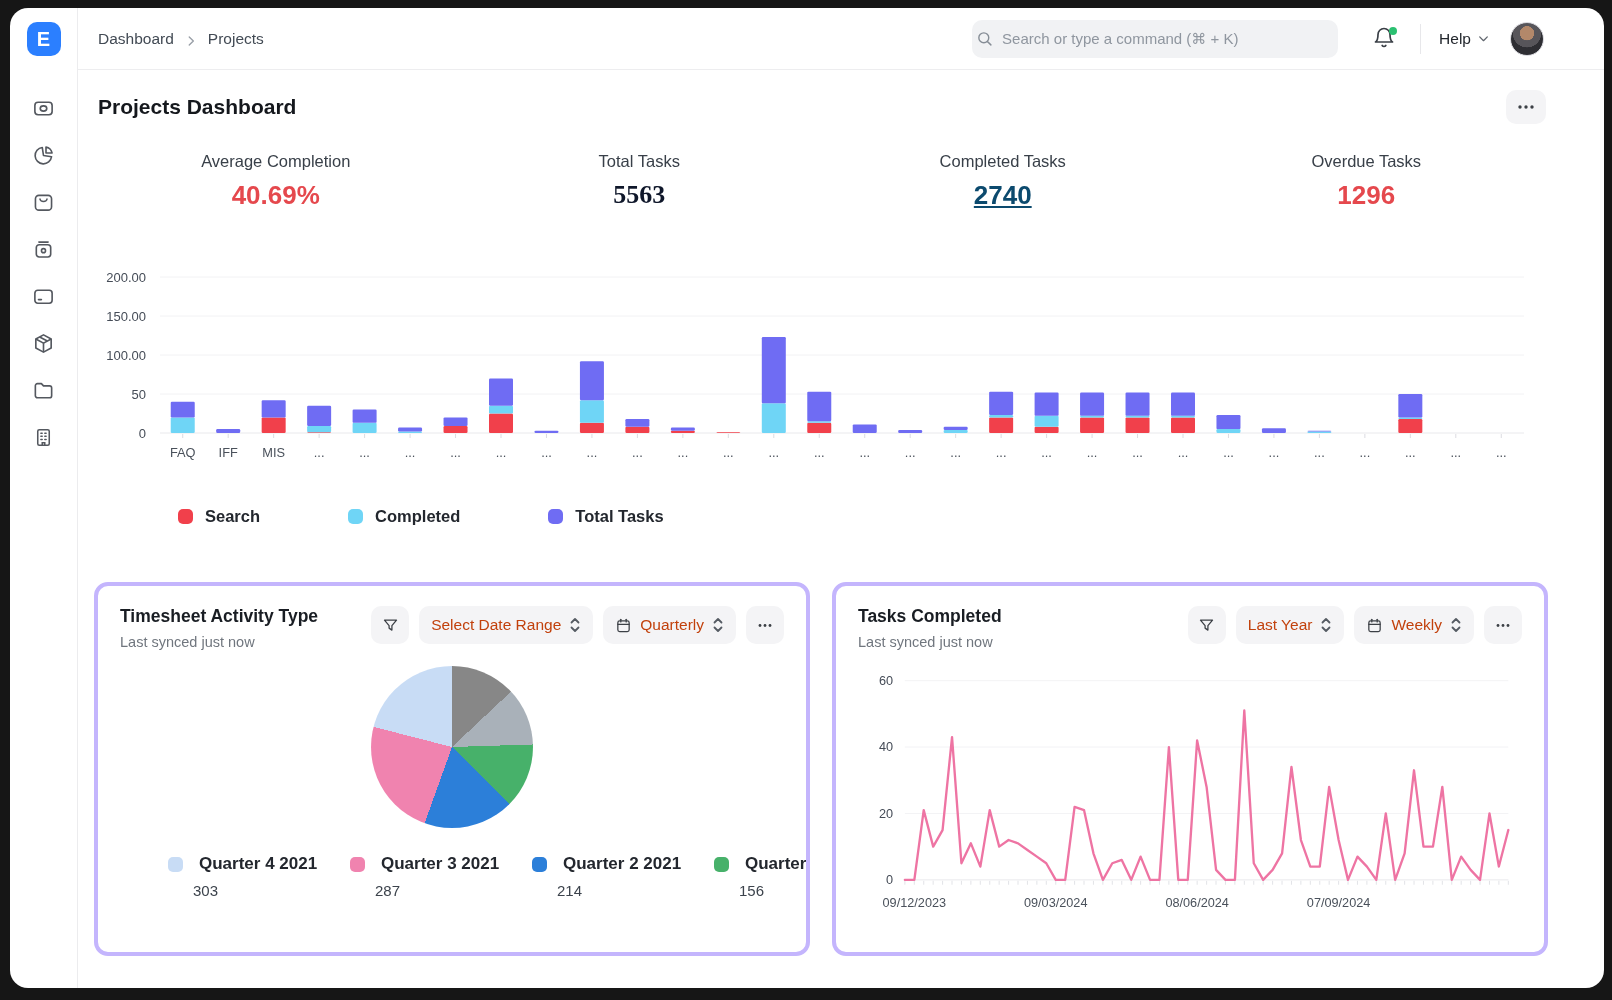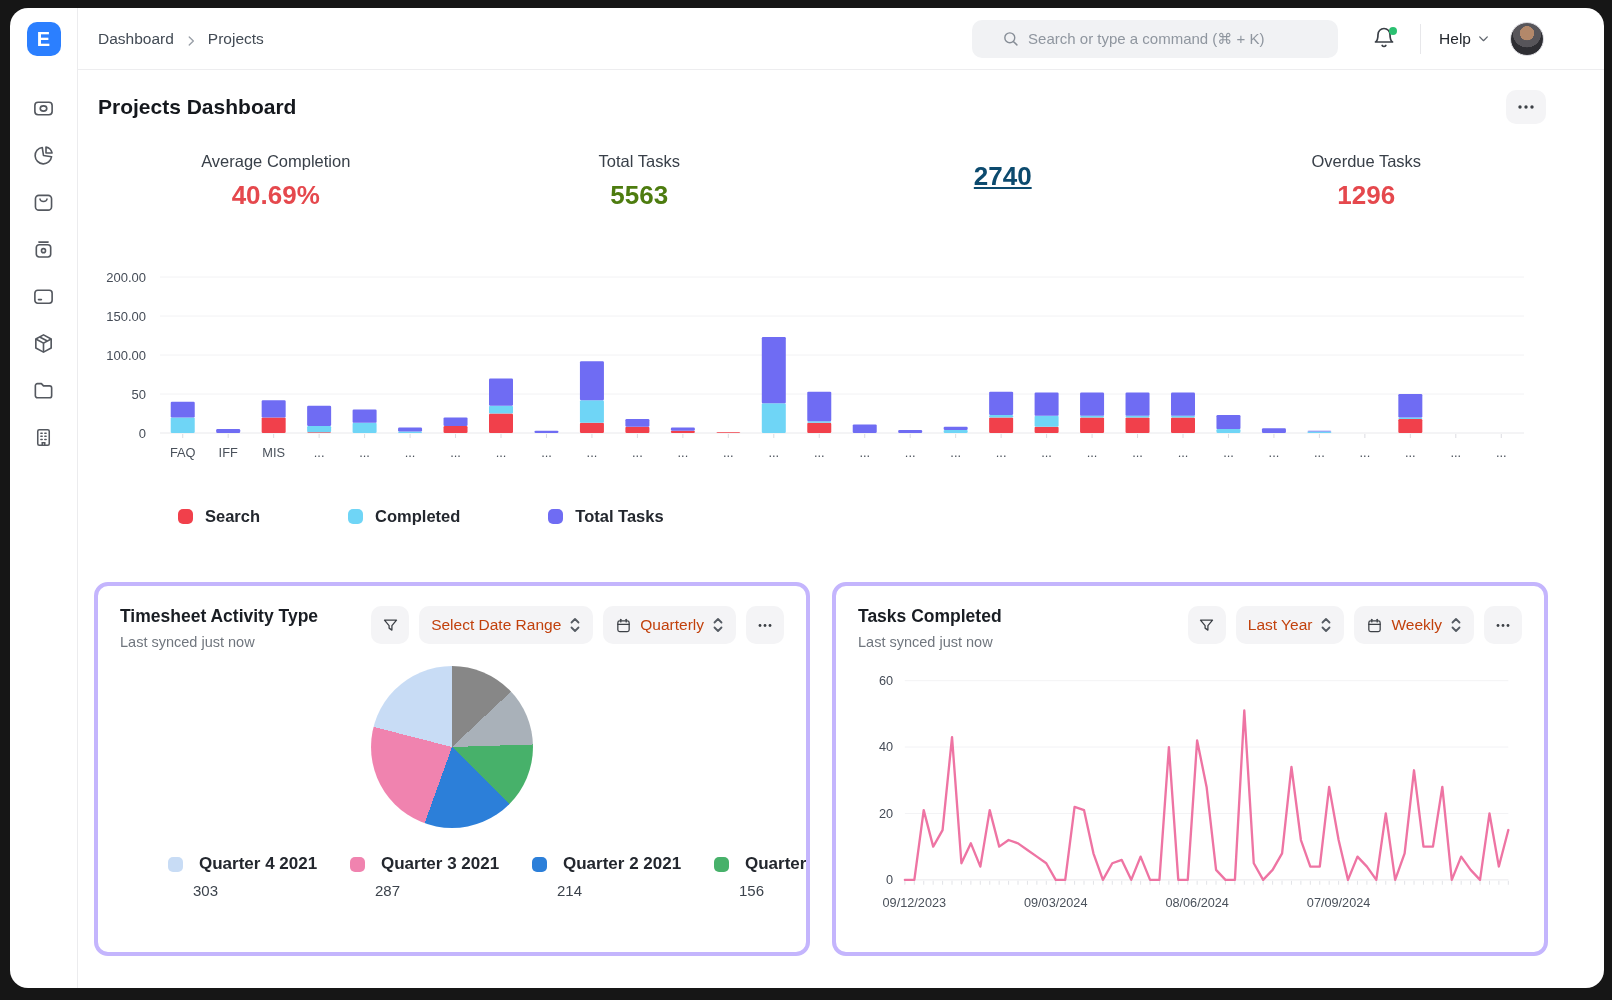--- a/index.html
+++ b/index.html
@@ -31,21 +31,21 @@
   .main { flex: 1; display: flex; flex-direction: column; min-width: 0; }
   .topbar {
     height: 62px; flex: 0 0 62px; border-bottom: 1px solid #ededef;
     display: flex; align-items: center; padding: 0 60px 0 20px;
   }
   .crumb { font-size: 15.5px; color: #424a54; }
   .crumb-sep { margin: 0 10px; display: inline-flex; transform: translateY(2px); }
   .topbar-right { margin-left: auto; display: flex; align-items: center; }
   .search {
     width: 366px; height: 38px; background: #f1f2f4; border-radius: 10px;
-    display: flex; align-items: center; padding: 0 30px; gap: 9px;
+    display: flex; align-items: center; padding: 0 4px; gap: 9px;
   }
   .search input {
     border: none; outline: none; background: transparent; flex: 1;
     font-size: 15px; color: #4a5058; font-family: inherit;
   }
   .search input::placeholder { color: #8f969f; }
   .bell-wrap { position: relative; margin-left: 34px; width: 26px; height: 26px; cursor: pointer; }
   .bell-dot { position: absolute; right: 1px; top: 1px; width: 8px; height: 8px; border-radius: 50%; background: #2bc071; }
   .top-divider { width: 1px; height: 30px; background: #e7e7ea; margin: 0 18px 0 22px; }
   .help { display: flex; align-items: center; gap: 6px; font-size: 15.5px; color: #23272d; cursor: pointer; }
@@ -221,23 +221,24 @@
 
     <div class="content">
 
       <div class="stats">
         <div class="stat">
           <div class="stat-label">Average Completion</div>
           <div class="stat-value" style="color: rgb(229, 72, 77);">40.69%</div>
         </div>
         <div class="stat">
           <div class="stat-label">Total Tasks</div>
-          <div class="stat-value" style="color: #4d7c0f;">5563</div>
+          <div class="stat-value" style="color: #0f172a; font-family: Liberation Serif, serif;">5563</div>
         </div>
         <div class="stat">
+          <div class="stat-label">Completed Tasks</div>
           <div class="stat-value" style="color: #0c4a6e; text-decoration: underline;">2740</div>
         </div>
         <div class="stat">
           <div class="stat-label">Overdue Tasks</div>
           <div class="stat-value" style="color: rgb(229, 72, 77);">1296</div>
         </div>
       </div>
 
       <div class="bar-chart-wrap">
         <svg id="barSvg" width="1460" height="218" viewBox="0 0 1460 218">

